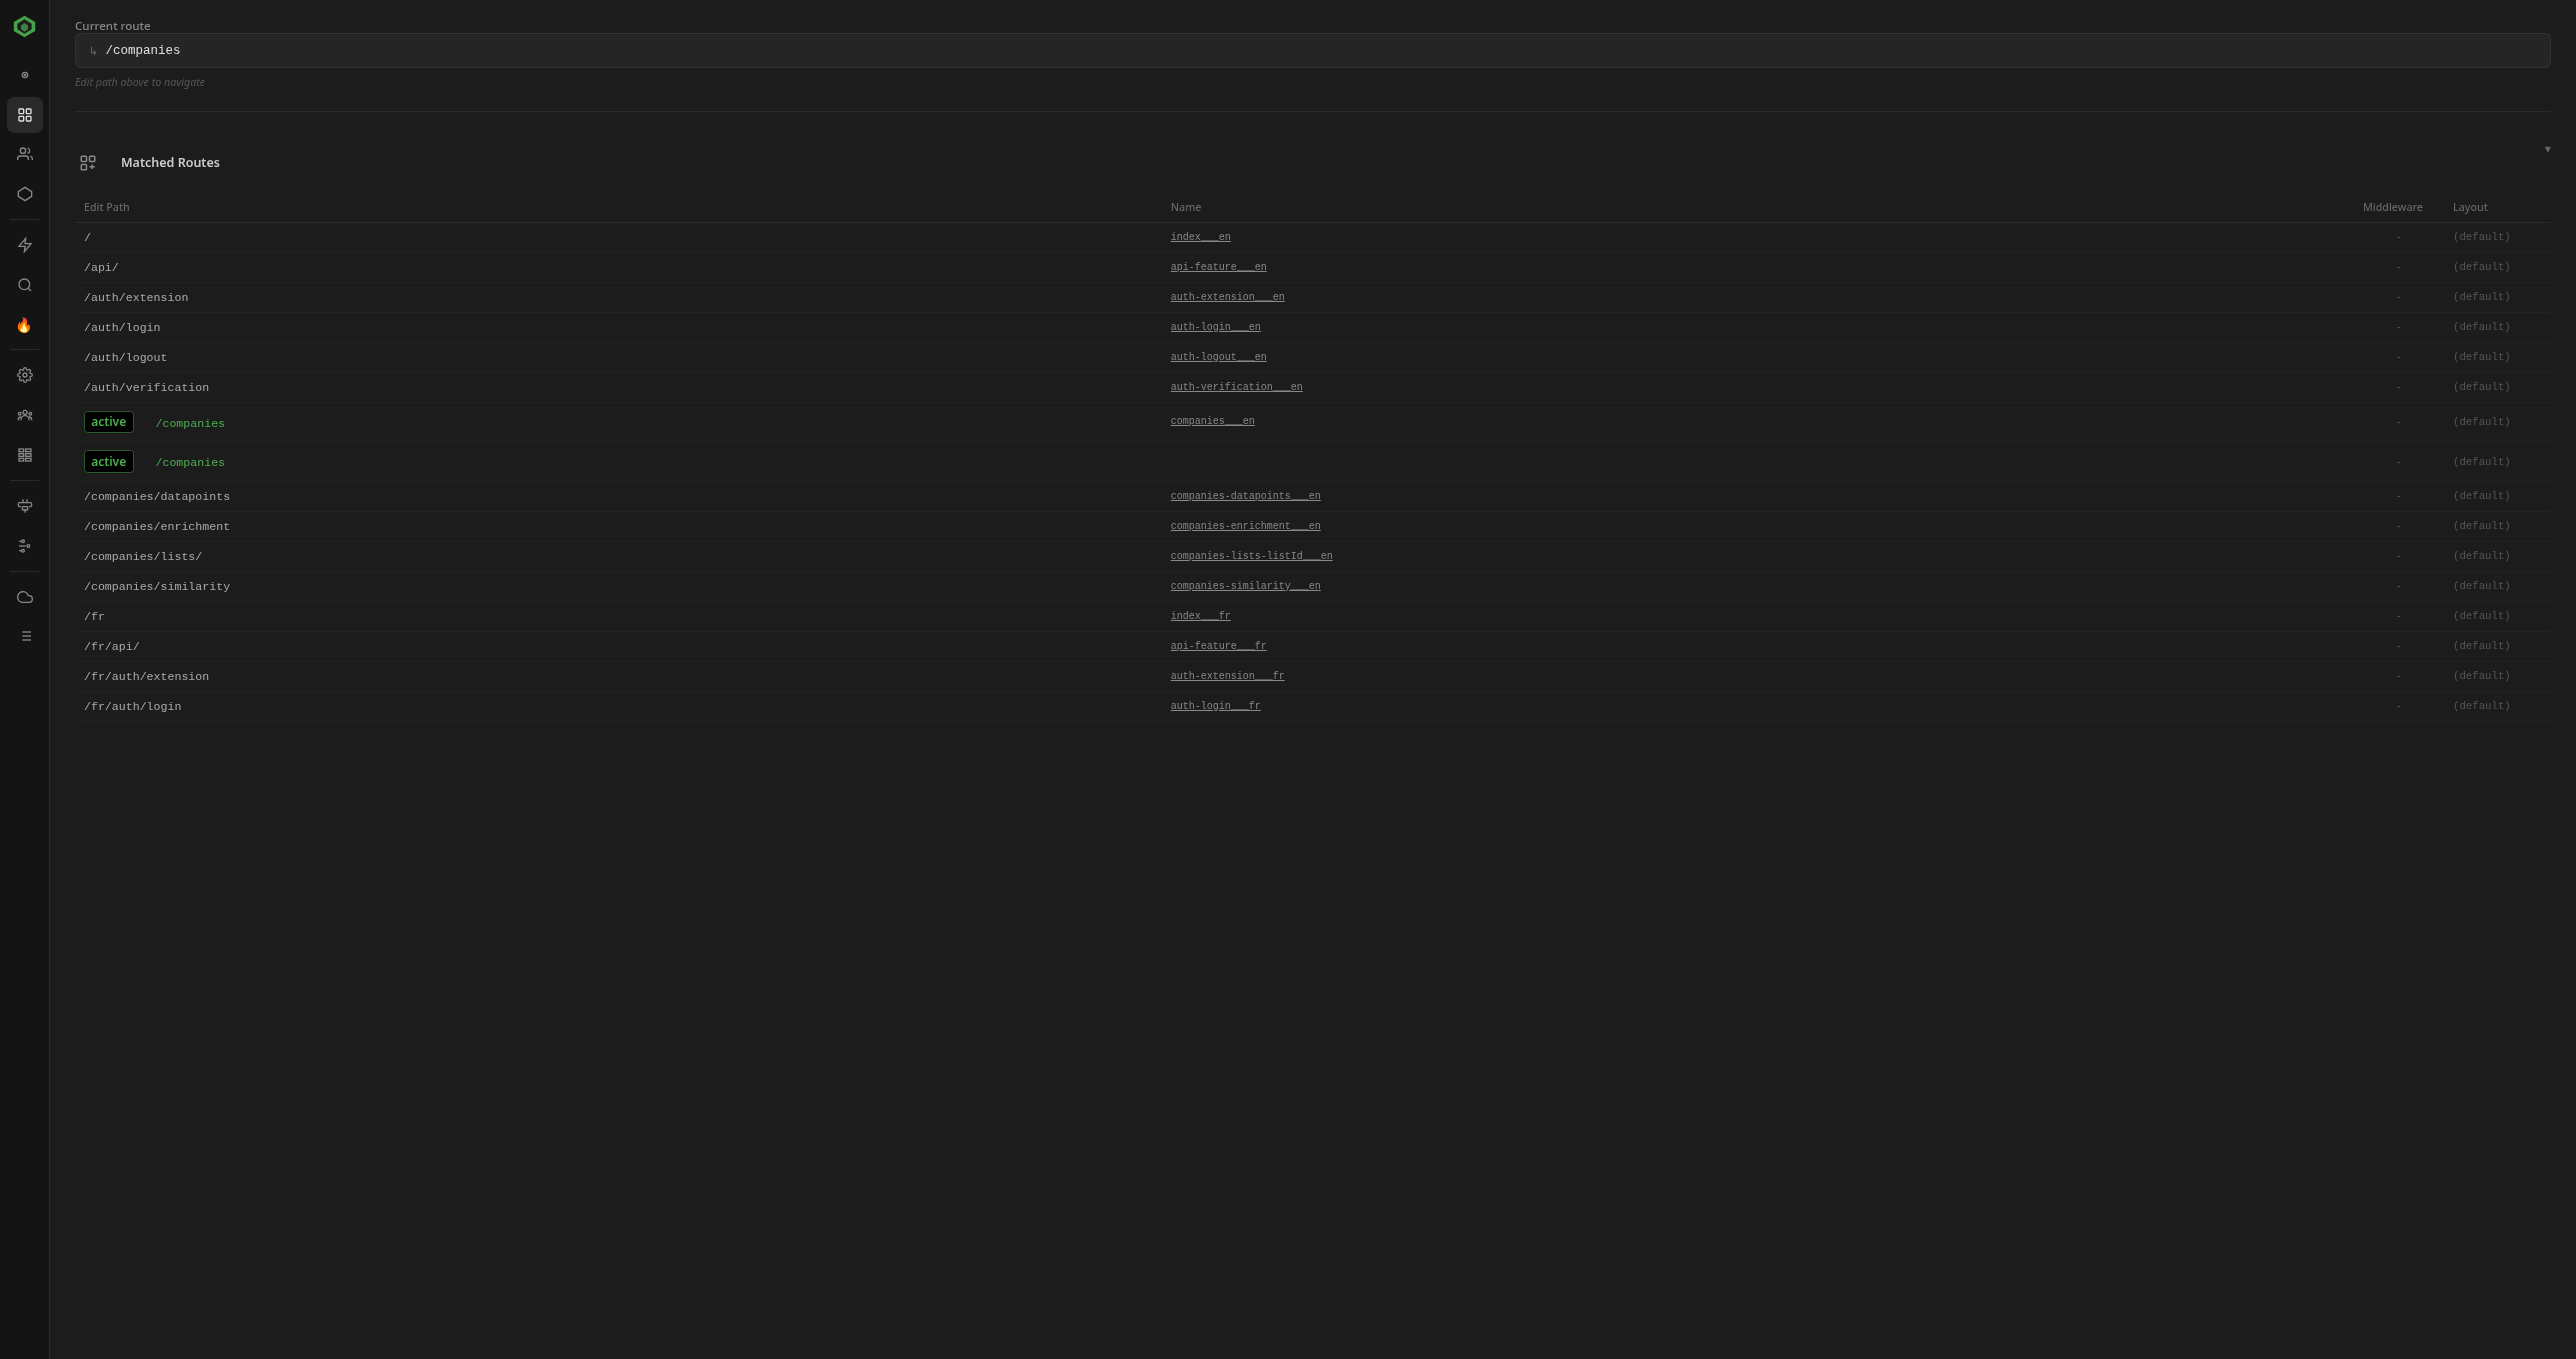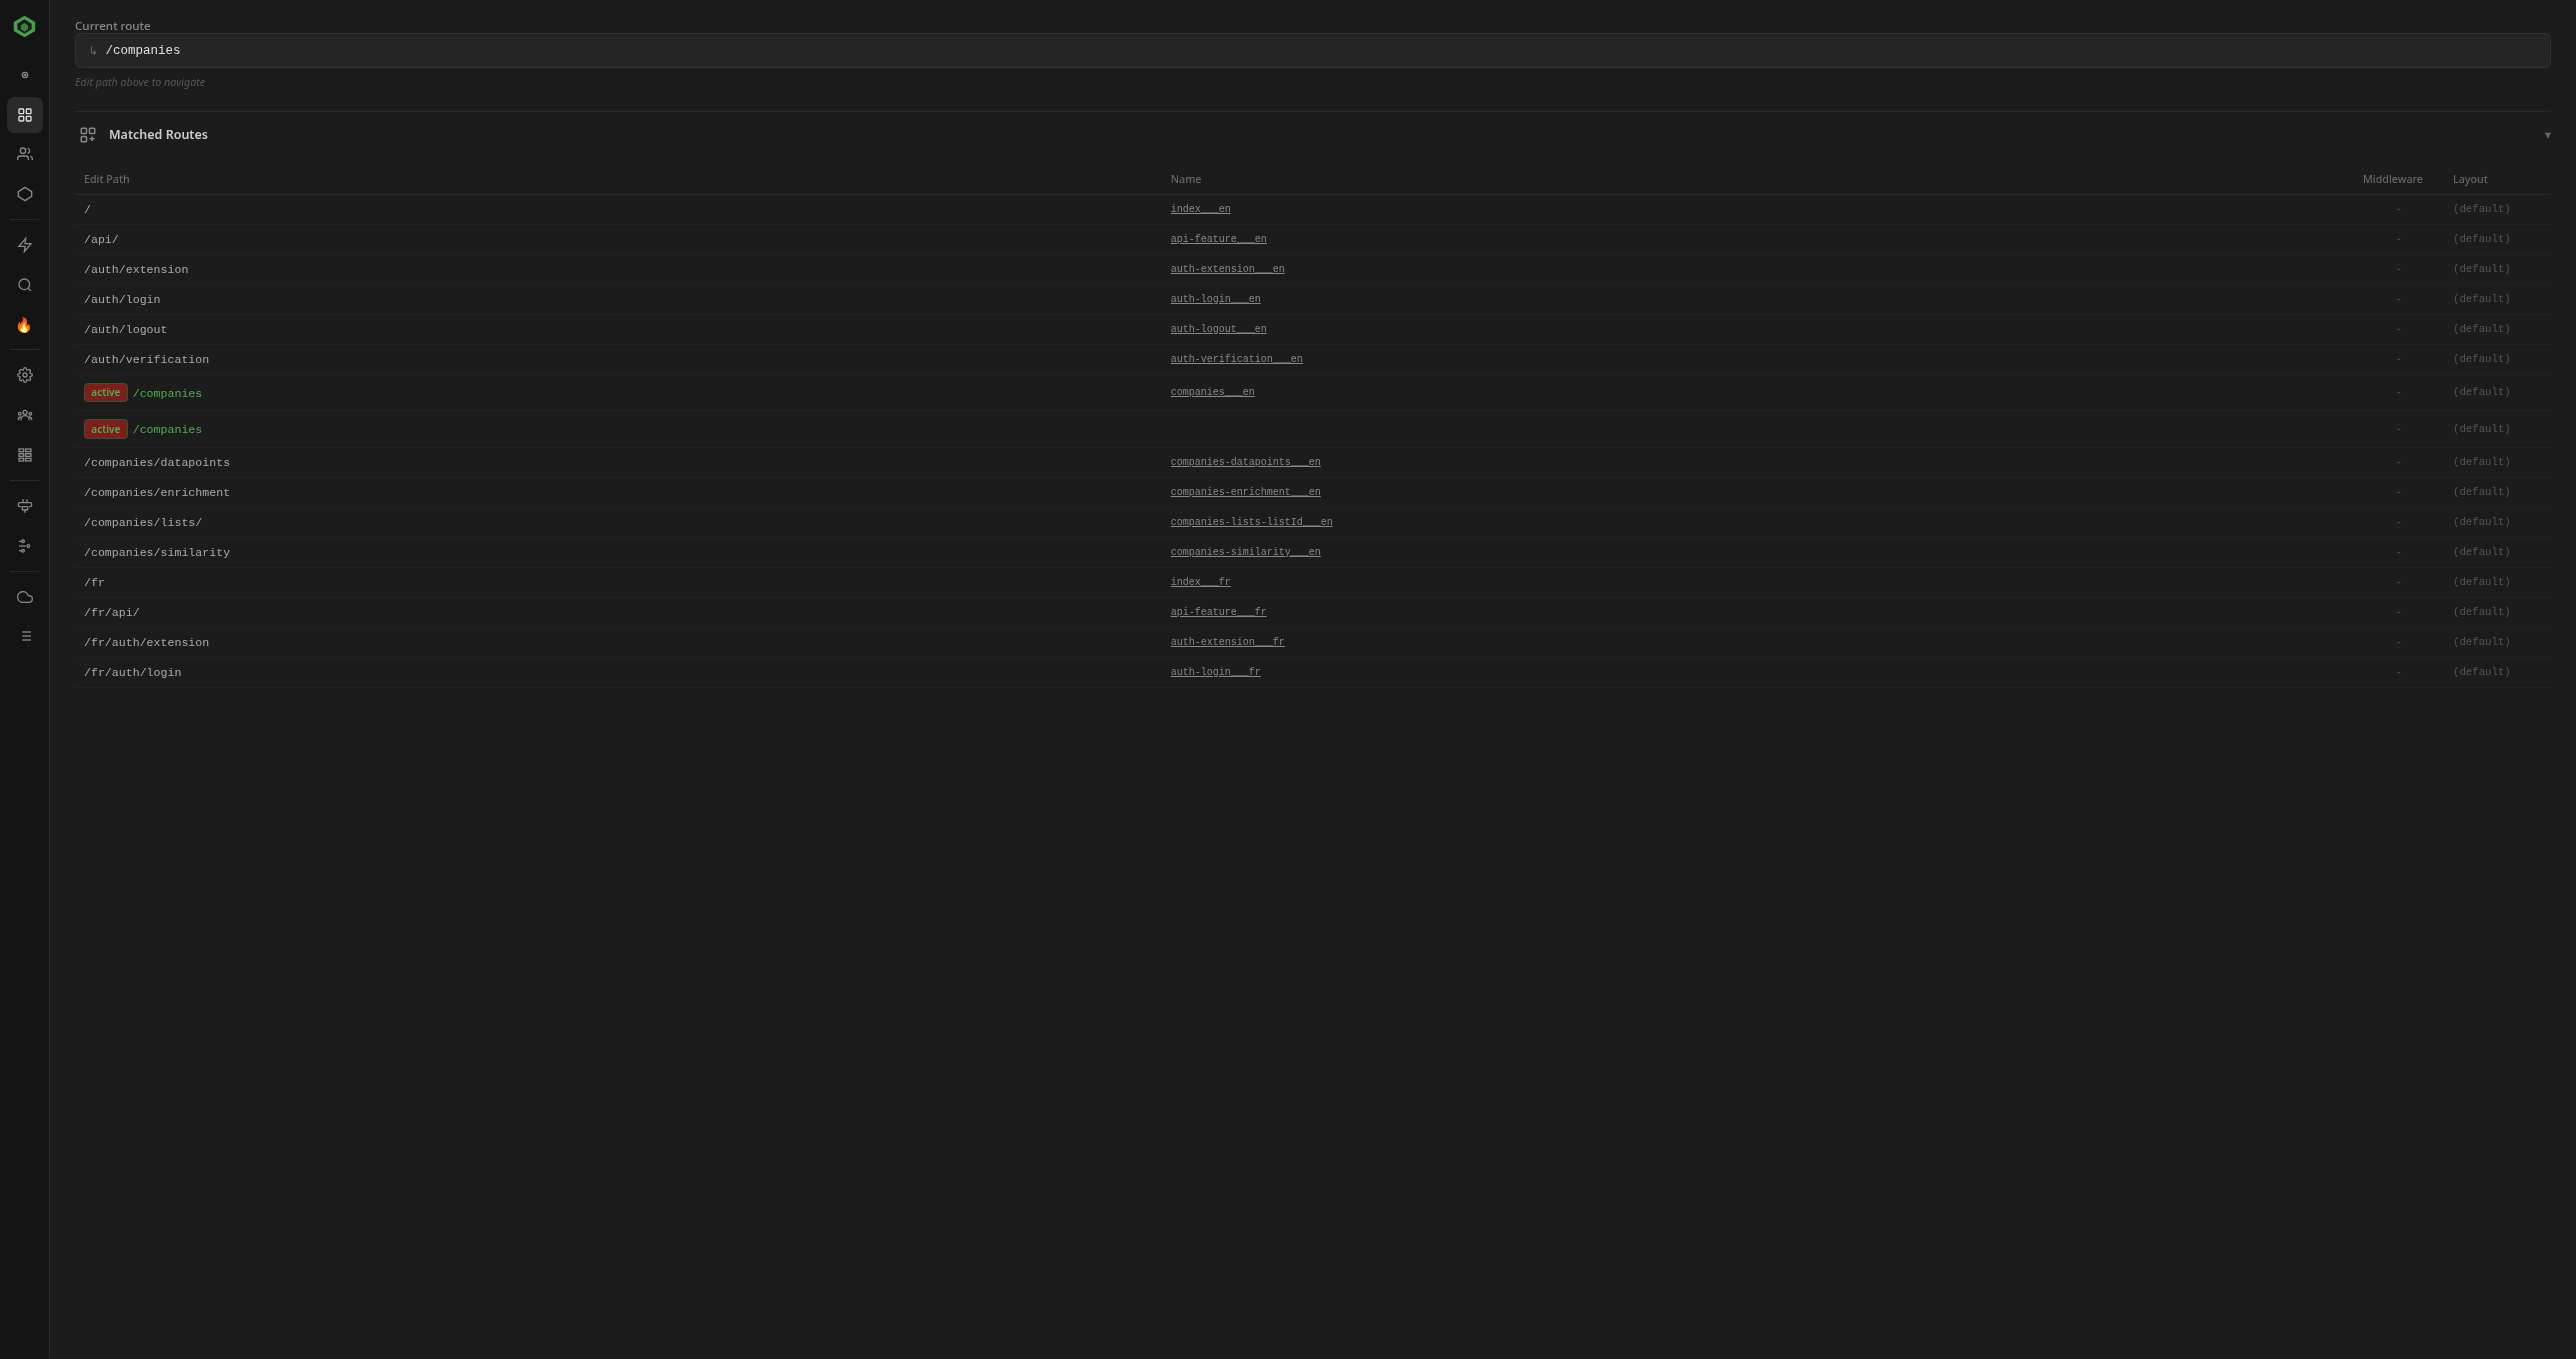--- a/index.html
+++ b/index.html
@@ -106,21 +106,22 @@
       display: flex;
       align-items: center;
       justify-content: space-between;
       padding: 10.7px 0;
       cursor: pointer;
       border-top: 0.9px solid #2a2a2a;
     }
     .collapsible-header-left {
       display: flex;
       align-items: center;
-      gap: 9px;
+      gap: 21px;
+      margin-top: 28px;
     }
     .collapsible-icon {
       width: 25px;
       height: 25px;
       display: flex;
       align-items: center;
       justify-content: center;
       color: #888;
     }
     .collapsible-title {
@@ -168,28 +169,28 @@
       color: #555;
       font-size: 10.7px;
       text-align: center;
     }
     .routes-table td.layout-col {
       color: #555;
       font-size: 10.7px;
     }
     .active-badge {
       display: inline-block;
-      background: #7f1d1d;
+      background: #000000;
       color: #4caf50;
-      font-size: 10px;
+      font-size: 12px;
       font-weight: 600;
       padding: 1.8px 6.3px;
       border-radius: 3.6px;
       border: 0.9px solid #2d5a2d;
-      margin-right: 5px;
+      margin-right: 22px;
       font-family: system-ui, sans-serif;
     }
     .active-path {
       color: #4caf50 !important;
     }
     .routes-table th:nth-child(3),
     .routes-table td.middleware-col {
       width: 90px;
     }
     .routes-table th:nth-child(4),

